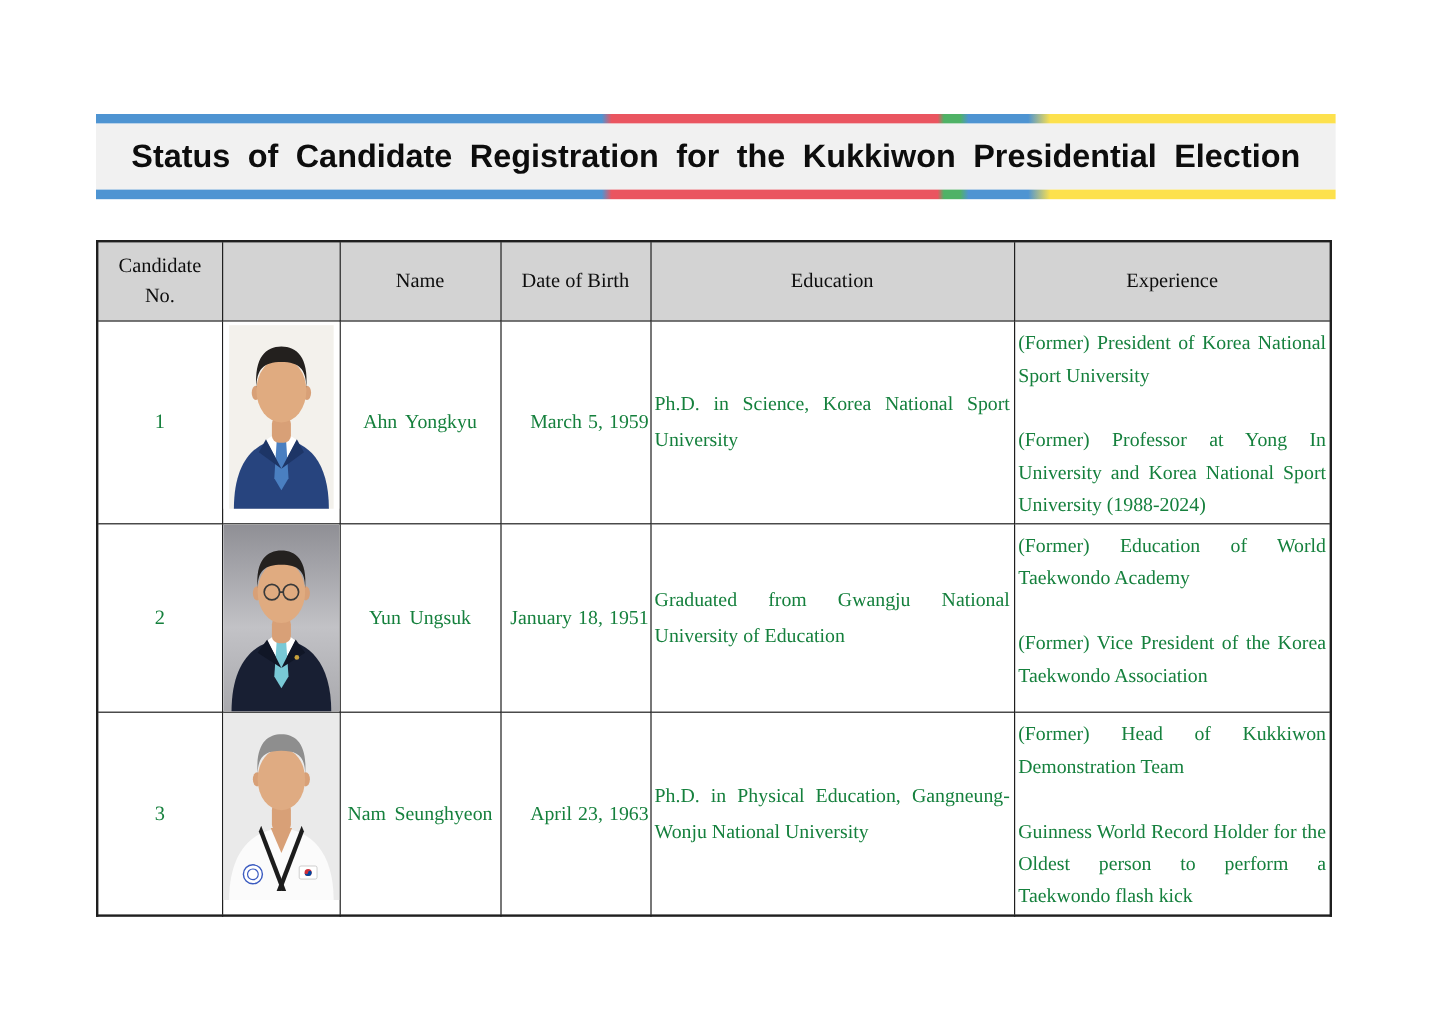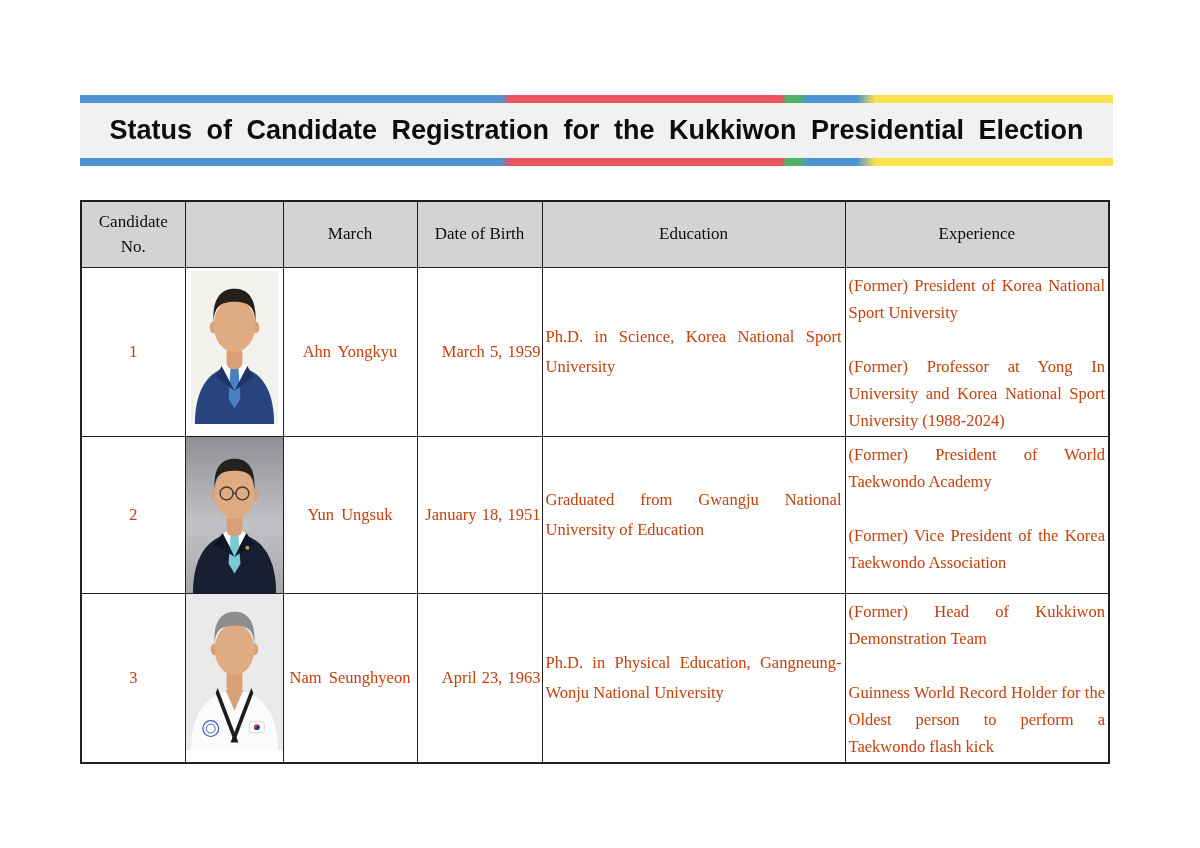--- a/index.html
+++ b/index.html
@@ -35,21 +35,21 @@
     background: #d3d3d3; height: 66px;
     font-weight: normal; font-size: 17px; color: #0d0d0d;
     text-align: center; vertical-align: middle;
     border-bottom: 2px solid #1f1f1f;
   }
   th.hdr-no { white-space: pre-line; line-height: 1.5; margin-left: 38px; }
   tbody tr:nth-child(1) { height: 158px; }
   tbody tr:nth-child(2) { height: 141px; }
   tbody tr:nth-child(3) { height: 159px; }
 
-  td { font-size: 16.5px; color: #c2410c; }
+  td { font-size: 16.5px; color: #15803d; }
   .cell-no   { text-align: center; vertical-align: middle; font-size: 17px; }
   .cell-photo{ padding: 0; vertical-align: top; overflow: hidden; }
   .cell-name { text-align: center; vertical-align: middle; padding: 0 2px; word-spacing: 3px; }
   .cell-dob  { text-align: right; vertical-align: middle; padding: 0 1px; word-spacing: 1px; }
   .cell-edu  {
     text-align: justify; text-align-last: left; vertical-align: middle;
     padding: 20px 3px; line-height: 30px; margin-top: 29px;
   }
   .cell-exp  {
     text-align: justify; text-align-last: left; vertical-align: top;
@@ -77,21 +77,21 @@
       <col style="width:134px">
     <col style="width:125px">
       <col style="width:303px">
       <col style="width:264px">
   </colgroup>
   <thead>
     <tr>
       <th class="hdr-no">Candidate
 No.</th>
       <th></th>
-      <th>March</th>
+      <th>Name</th>
       <th>Date of Birth</th>
       <th>Education</th>
       <th>Experience</th>
     </tr>
   </thead>
   <tbody>
   <tr>
     <td class="cell-no">1</td>
     <td class="cell-photo">
           <svg class="portrait" viewBox="0 0 98 158" preserveAspectRatio="none" aria-label="Portrait of man in navy suit with blue tie">
@@ -143,21 +143,21 @@
     <path d="M29,54 C27,30 37,22 49,22 C61,22 71,30 69,54 C69,39 63,34 49,34 C35,34 29,39 29,54 Z" fill="#24211f"></path>
     <circle cx="41" cy="57" r="6.5" fill="none" stroke="#3a3a3a" stroke-width="1.4"></circle>
     <circle cx="57" cy="57" r="6.5" fill="none" stroke="#3a3a3a" stroke-width="1.4"></circle>
     <line x1="47.5" y1="57" x2="50.5" y2="57" stroke="#3a3a3a" stroke-width="1.4"></line>
   </svg>
         </td>
     <td class="cell-name">Yun Ungsuk</td>
     <td class="cell-dob">January 18, 1951</td>
     <td class="cell-edu">Graduated from Gwangju National University of Education</td>
     <td class="cell-exp">
-          <div class="exp-para">(Former) President of World Taekwondo Academy</div>
+          <div class="exp-para">(Former) Education of World Taekwondo Academy</div>
           <div class="exp-para">(Former) Vice President of the Korea Taekwondo Association</div>
         </td>
   </tr>
 
   <tr>
     <td class="cell-no">3</td>
     <td class="cell-photo">
           <svg class="portrait" viewBox="0 0 98 158" preserveAspectRatio="none" aria-label="Portrait of gray-haired man in white taekwondo uniform with black collar">
     <rect x="0" y="0" width="98" height="158" fill="#eaeaea"></rect>
     <path d="M5,158 C5,116 25,99 49,97 C73,99 93,116 93,158 Z" fill="#fbfbfb"></path>

